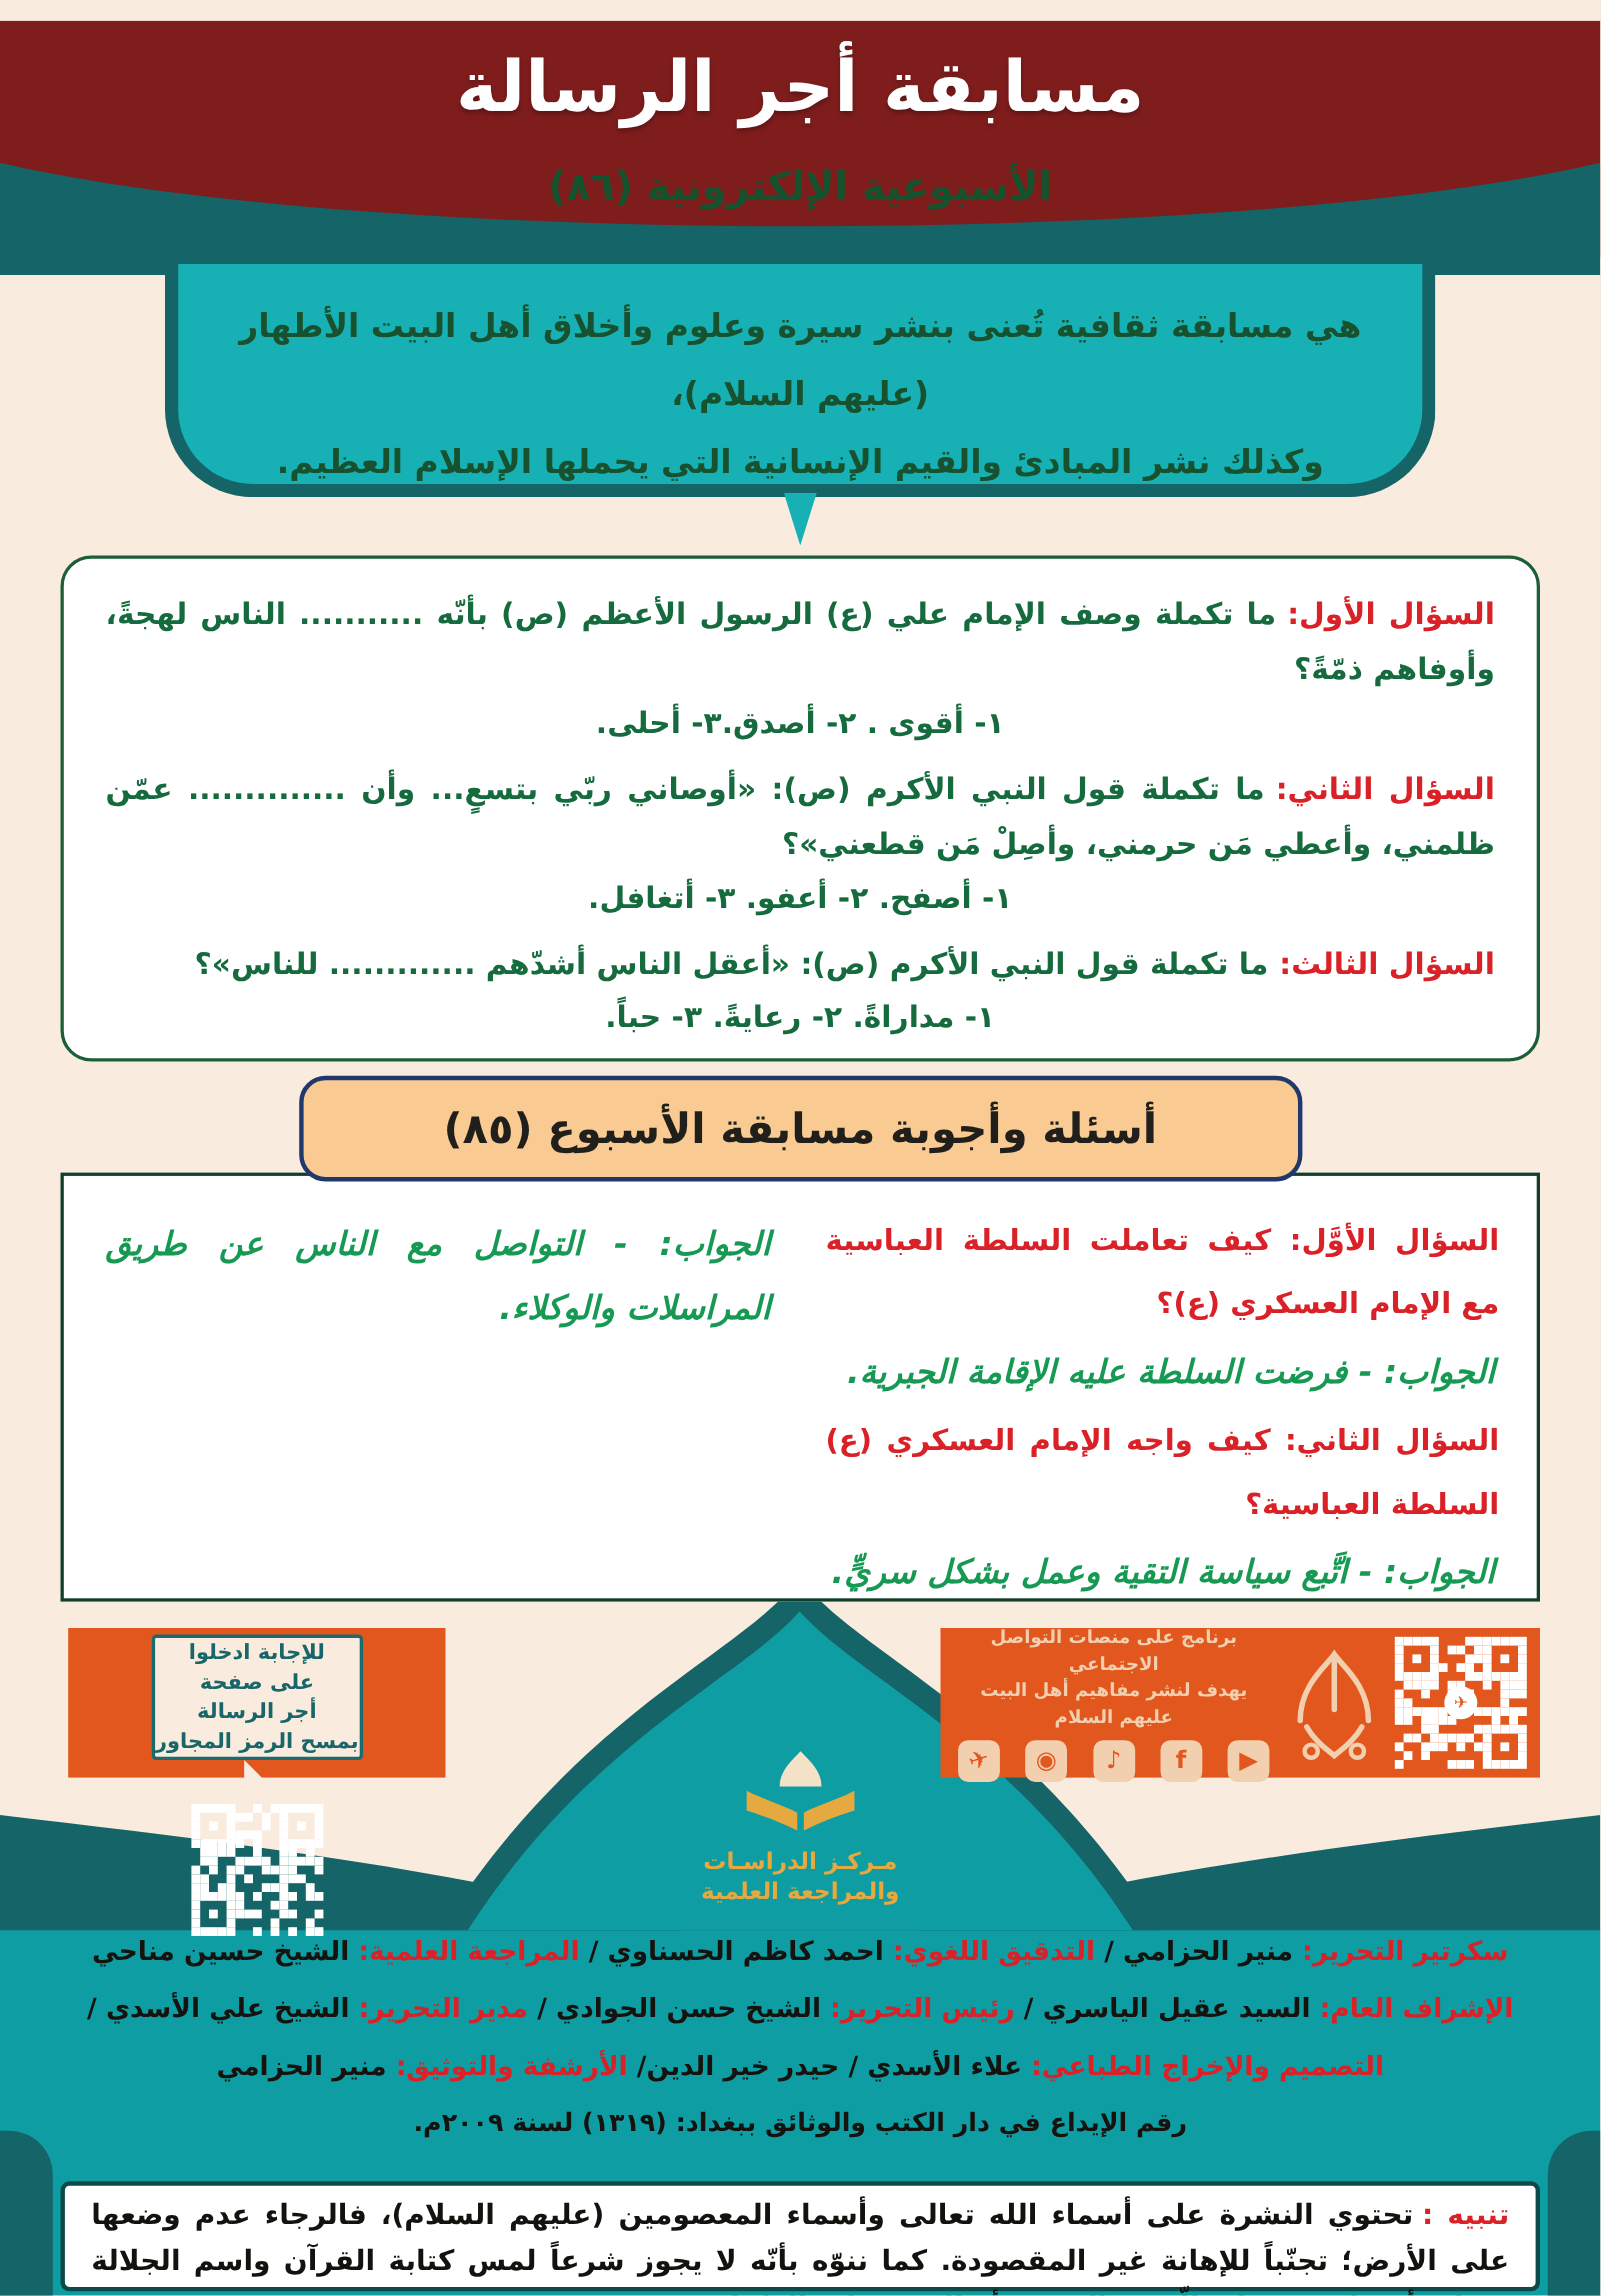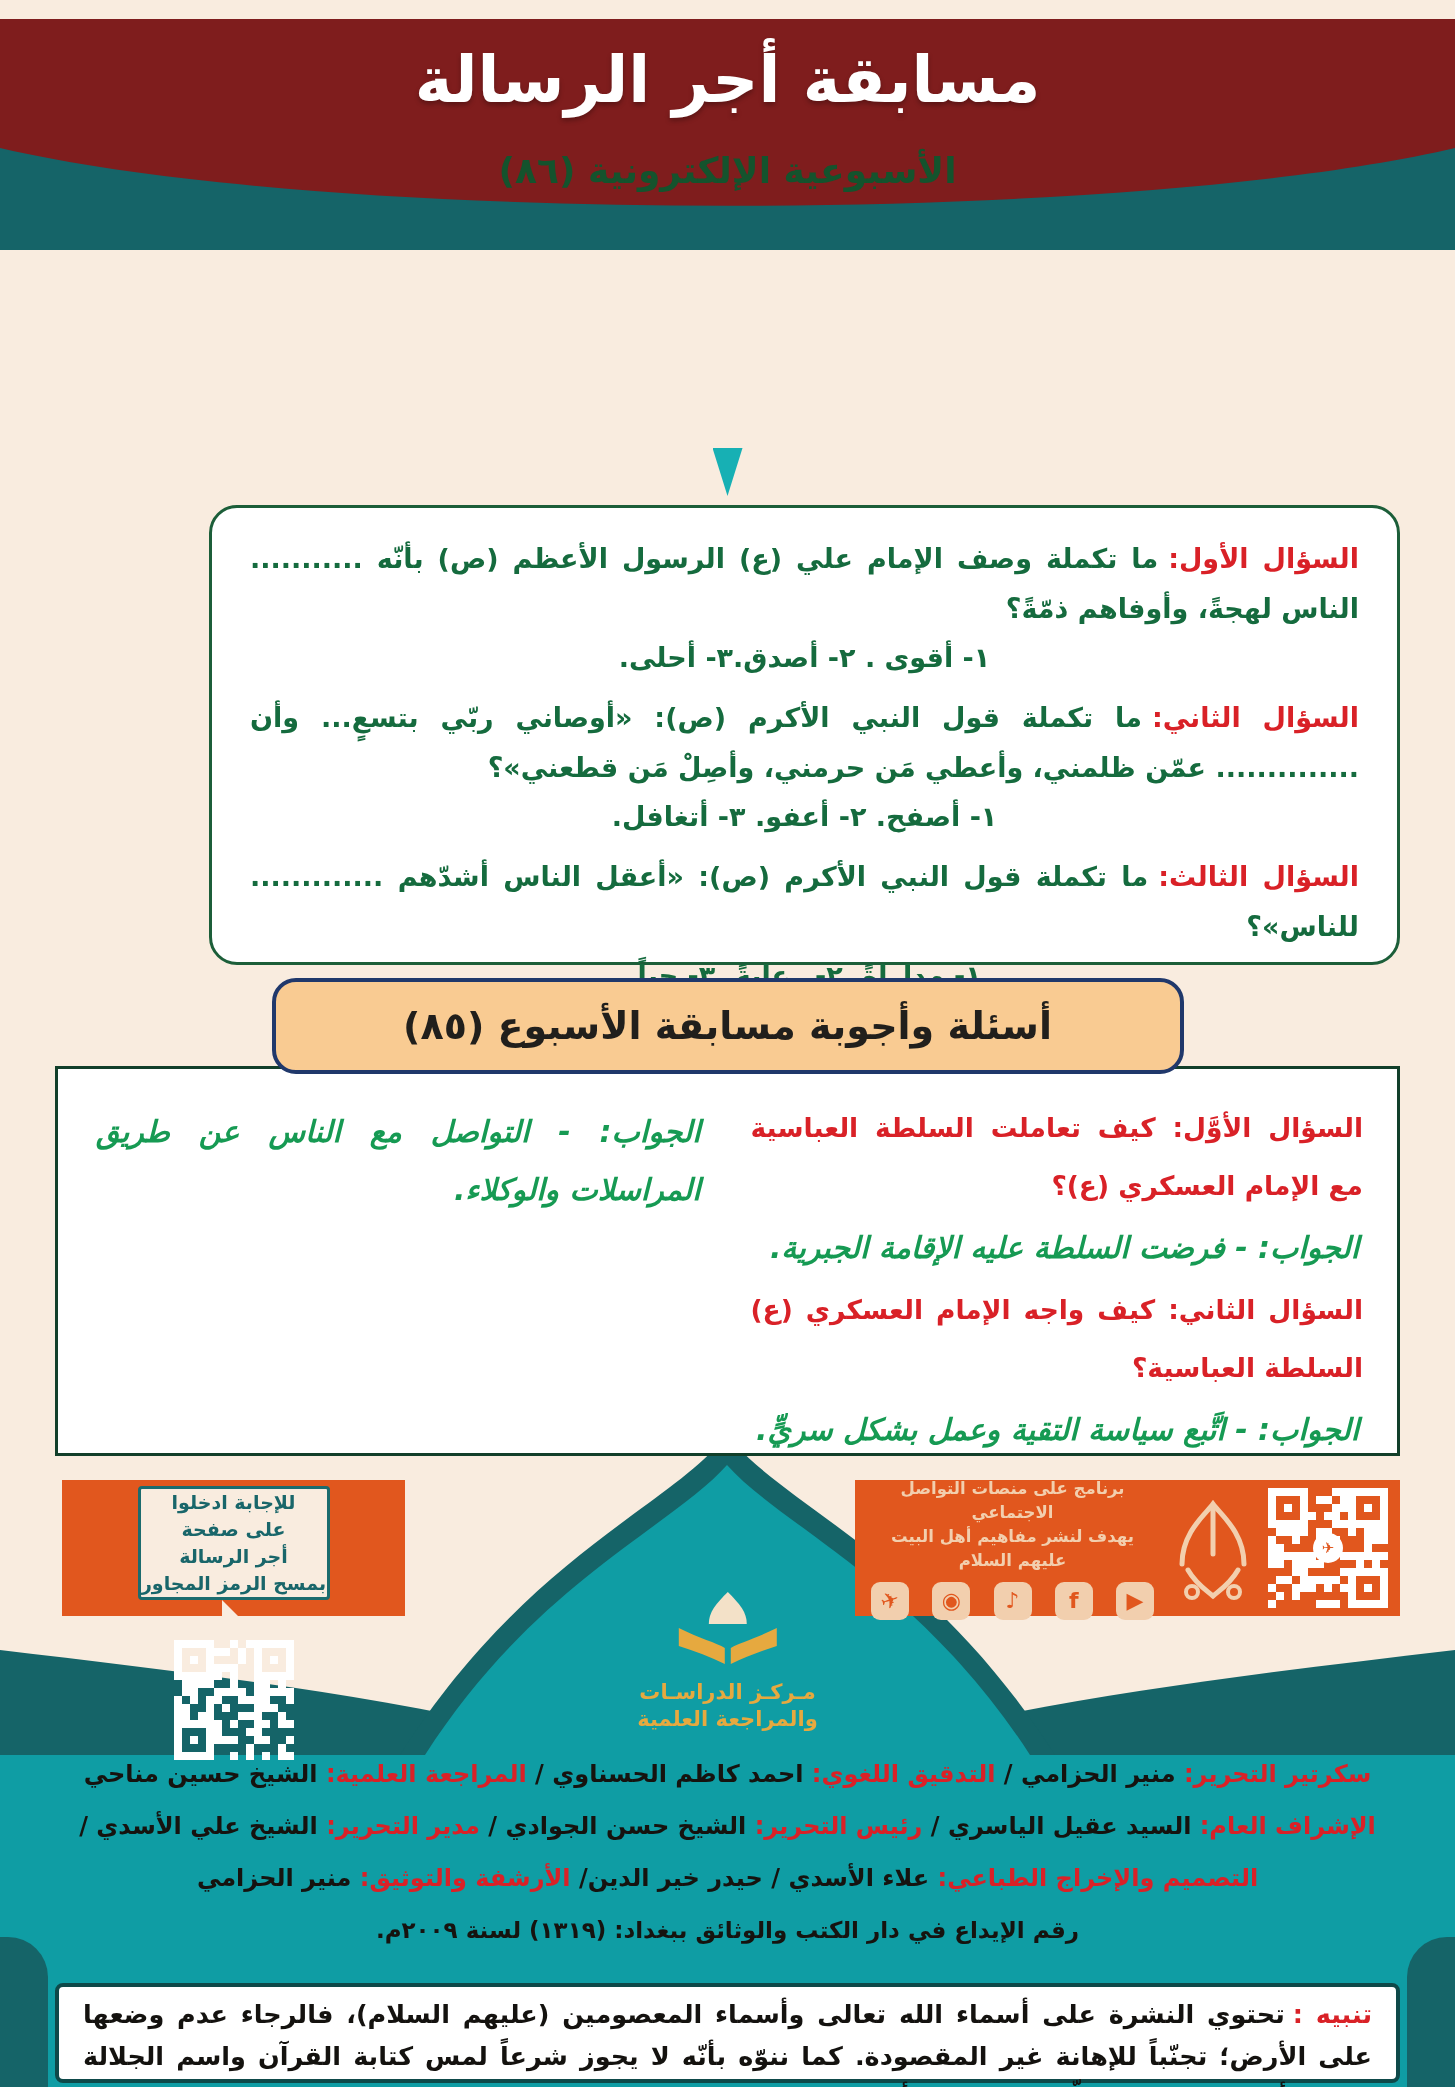--- a/index.html
+++ b/index.html
@@ -13,21 +13,21 @@
             font-size:36px;font-weight:bold;}
   .topwave{position:absolute;top:140px;left:0;width:1455px;height:110px;}
   
   .intro{position:absolute;top:240px;right:150px;width:1155px;height:212px;box-sizing:border-box;
          background:#17b0b4;border:12px solid #156468;border-top:none;border-radius:0 0 80px 80px;
          text-align:center;color:#17512e;font-weight:bold;font-size:30px;line-height:62px;padding-top:26px;}
   .intro p{margin:0;}
   .intro-tail{position:absolute;top:448px;left:50%;transform:translateX(-50%);width:30px;height:48px;
          background:#17b0b4;clip-path:polygon(0 0,100% 0,50% 100%);}
   
-  .quiz{position:absolute;top:505px;right:55px;width:1191px;height:460px;box-sizing:border-box;
+  .quiz{position:absolute;top:505px;right:55px;width:1345px;height:460px;box-sizing:border-box;
         background:#ffffff;border:3px solid #1c5e39;border-radius:28px;padding:26px 38px 8px;}
   .q-line{margin:0;font-size:27px;font-weight:bold;color:#156b3e;text-align:justify;line-height:1.85;}
   .q-label{color:#d92127;margin-left:10px;}
   .q-options{margin:8px 0 20px;text-align:center;font-size:27px;font-weight:bold;color:#156b3e;}
   
   .prev-header{position:absolute;top:978px;left:50%;transform:translateX(-50%);width:912px;height:96px;
         box-sizing:border-box;background:#f9cb92;border:4px solid #20386b;border-radius:24px;z-index:5;
         display:flex;align-items:center;justify-content:center;font-size:38px;font-weight:bold;color:#211f1c;}
   .qa{position:absolute;top:1066px;right:55px;width:1345px;height:390px;box-sizing:border-box;z-index:2;
       background:#ffffff;border:3px solid #123f2a;padding:30px 34px;display:flex;gap:46px;}
@@ -81,20 +81,24 @@
 <div class="page">
 
   <div class="header">
     <h1 class="title">مسابقة أجر الرسالة</h1>
   </div>
   <svg class="topwave" viewBox="0 0 1455 110" preserveAspectRatio="none">
     <path d="M0,8 C330,85 1125,85 1455,8 L1455,110 L0,110 Z" fill="#156468"></path>
   </svg>
   <div class="subtitle">الأسبوعية الإلكترونية (٨٦)</div>
 
+  <div class="intro">
+    <p>هي مسابقة ثقافية تُعنى بنشر سيرة وعلوم وأخلاق أهل البيت الأطهار (عليهم السلام)،</p>
+    <p>وكذلك نشر المبادئ والقيم الإنسانية التي يحملها الإسلام العظيم.</p>
+  </div>
   <div class="intro-tail"></div>
 
   <div class="quiz">
     <div>
       <p class="q-line">
         <span class="q-label">السؤال الأول:</span><span>ما تكملة وصف الإمام علي (ع) الرسول الأعظم (ص) بأنّه ........... الناس لهجةً، وأوفاهم ذمّةً؟</span>
       </p>
       <p class="q-options">١- أقوى . ٢- أصدق.٣- أحلى.</p>
     </div>
     <div>

